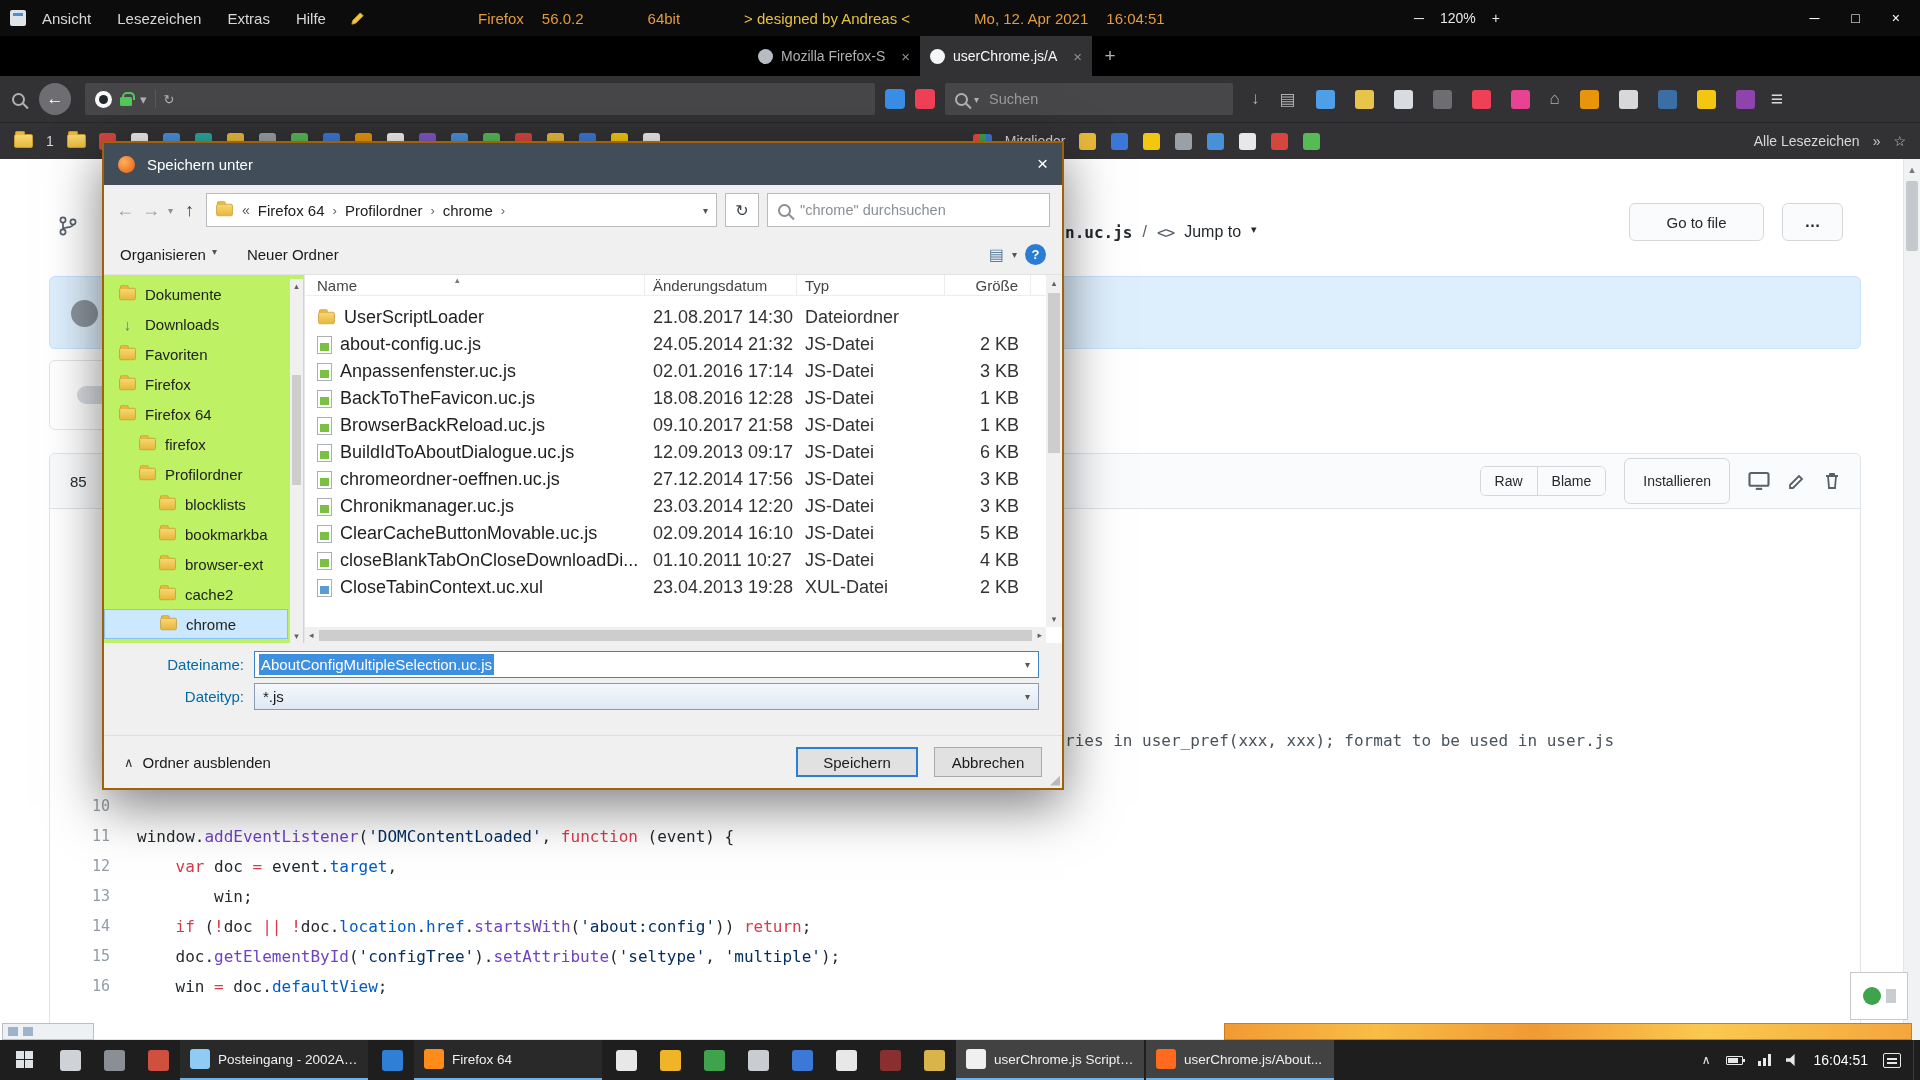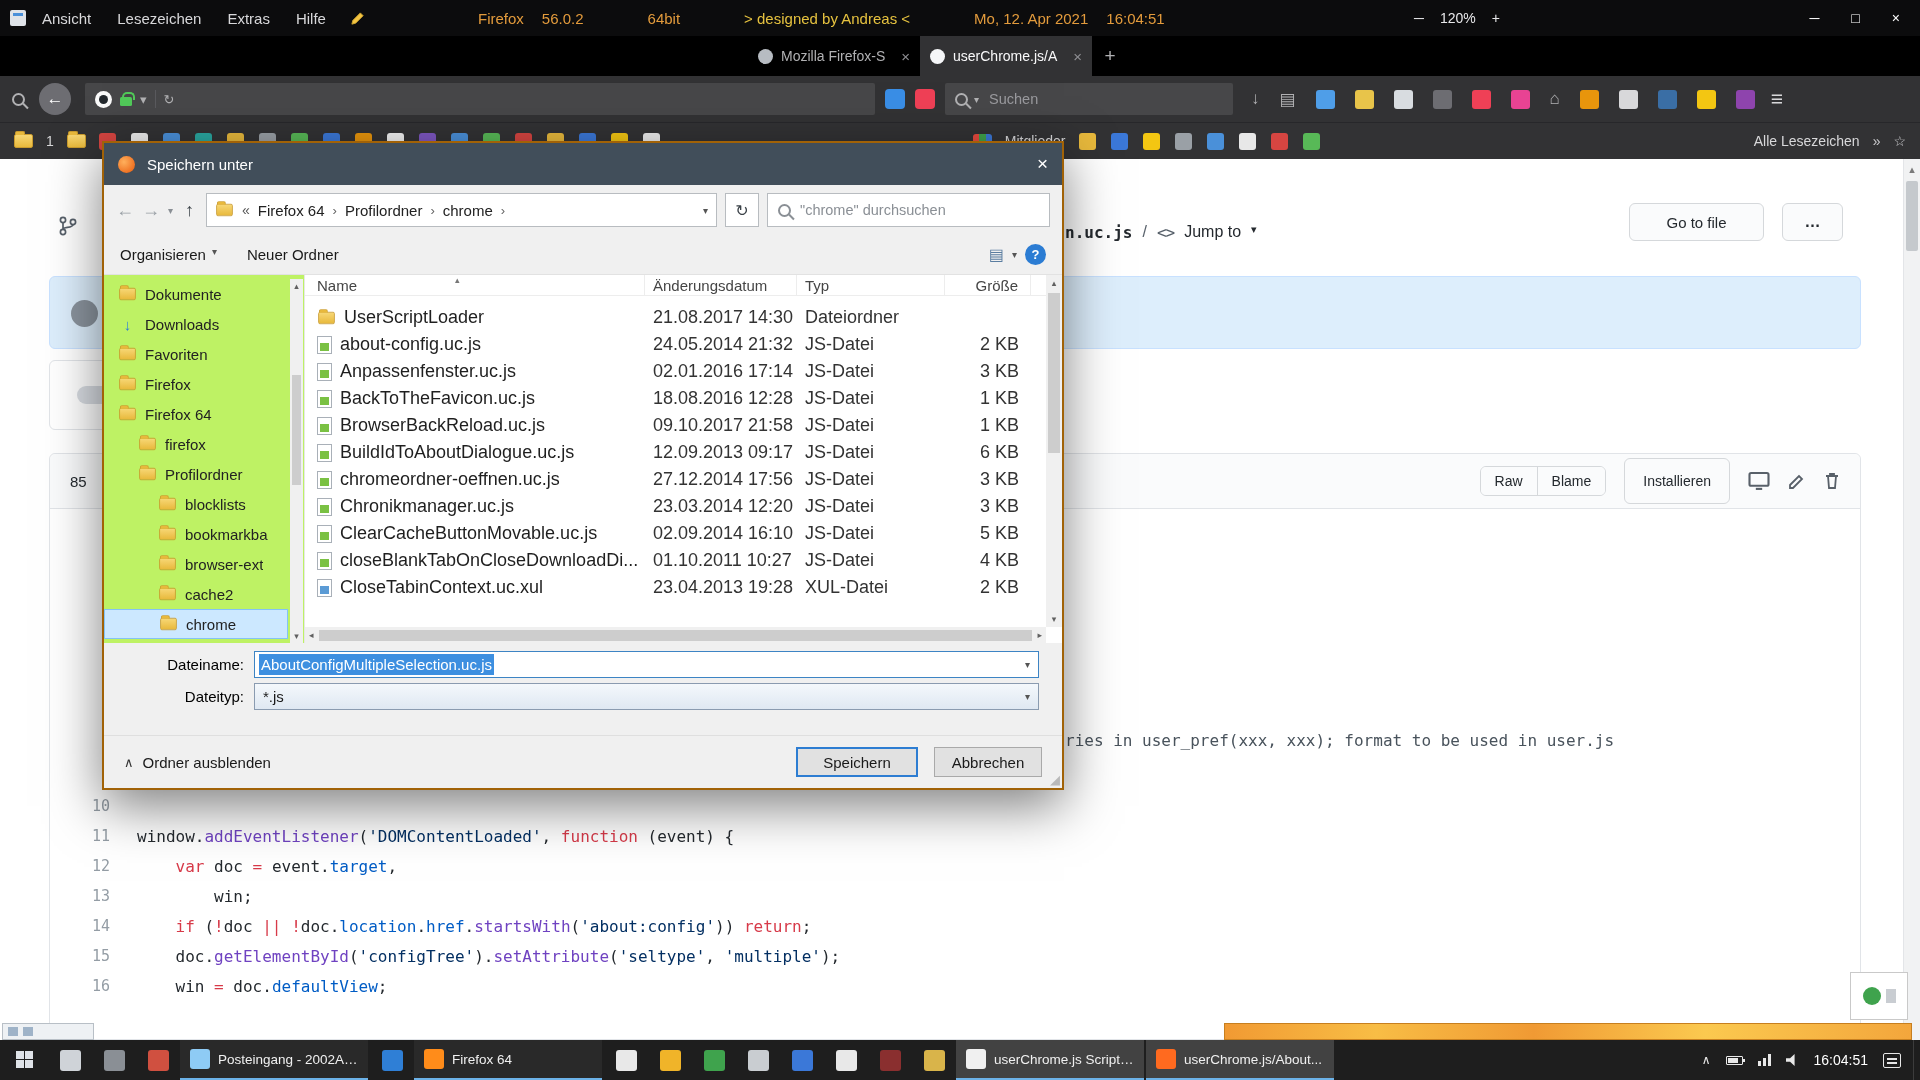--- a/index.html
+++ b/index.html
@@ -153,21 +153,21 @@
 .fi.js::after{content:"";position:absolute;left:2px;right:2px;bottom:2px;height:8px;background:#7ac143}
 .fi.xul::after{content:"";position:absolute;left:2px;right:2px;bottom:2px;height:8px;background:#5b9bd5}
 .v-sb{position:absolute;right:0;top:0;width:16px;bottom:16px;background:#f0f0f0}
 .v-sb .sb-ar{display:block;text-align:center;color:#606060;font-size:9px;line-height:16px}
 .v-thumb{position:absolute;top:18px;left:2px;right:2px;height:160px;background:#cdcdcd;display:block}
 .v-sb .bot{position:absolute;bottom:0;left:0;right:0}
 .h-sb{position:absolute;left:0;right:16px;bottom:0;height:16px;background:#f0f0f0;display:flex;align-items:center;padding:0 4px}
 .h-sb .sb-ar{color:#606060;font-size:9px}
 .h-thumb{height:11px;flex:1;margin:0 5px;background:#cdcdcd}
 .fld-row{position:absolute;left:0;right:0;display:flex;align-items:center}
-.fld-row label{width:150px;text-align:right;padding-right:10px;color:#000000;font-size:15px;flex:none}
+.fld-row label{width:150px;text-align:right;padding-right:10px;color:#0369a1;font-size:15px;flex:none}
 .fld-row.fn{top:508px}
 .fld-row.ft{top:540px}
 .txt{width:785px;height:27px;background:#fff;border:1px solid #3d84c4;display:flex;align-items:center;padding:0 2px 0 4px;font-size:15px}
 .seltext{background:#3d8fe0;color:#fff;padding:2px 2px;white-space:nowrap}
 .spacer{flex:1}
 .in-caret{color:#555;font-size:10px;padding:0 6px}
 .combo{width:785px;height:27px;background:linear-gradient(#f4f8fc,#dfe8f2);border:1px solid #8a9bb0;display:flex;align-items:center;padding:0 2px 0 8px;font-size:15px;color:#1a1a1a}
 .dlg-footer{position:absolute;left:0;right:0;top:592px;bottom:0;border-top:1px solid #dfdfdf;display:flex;align-items:center;padding:0 20px;gap:16px}
 .hidefld{display:flex;align-items:center;gap:9px;color:#1a1a1a}
 .hf-caret{font-size:13px;color:#333}

